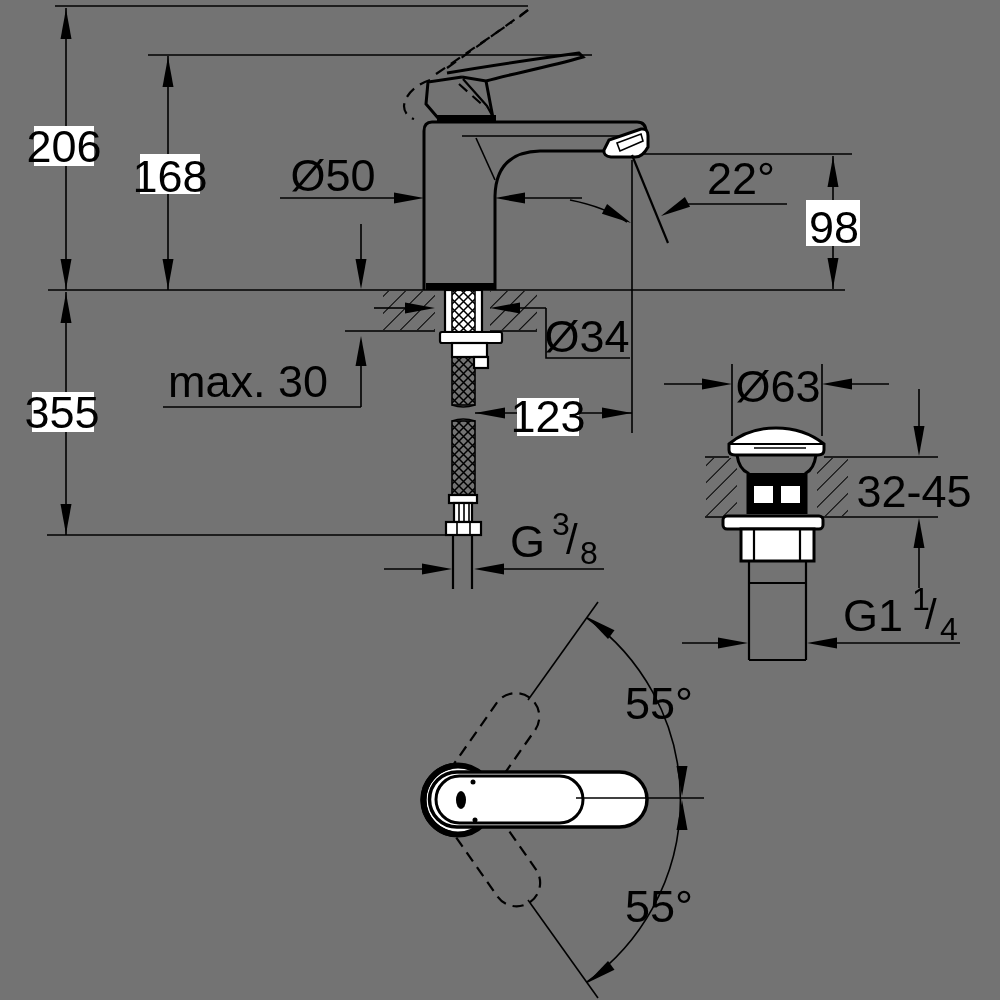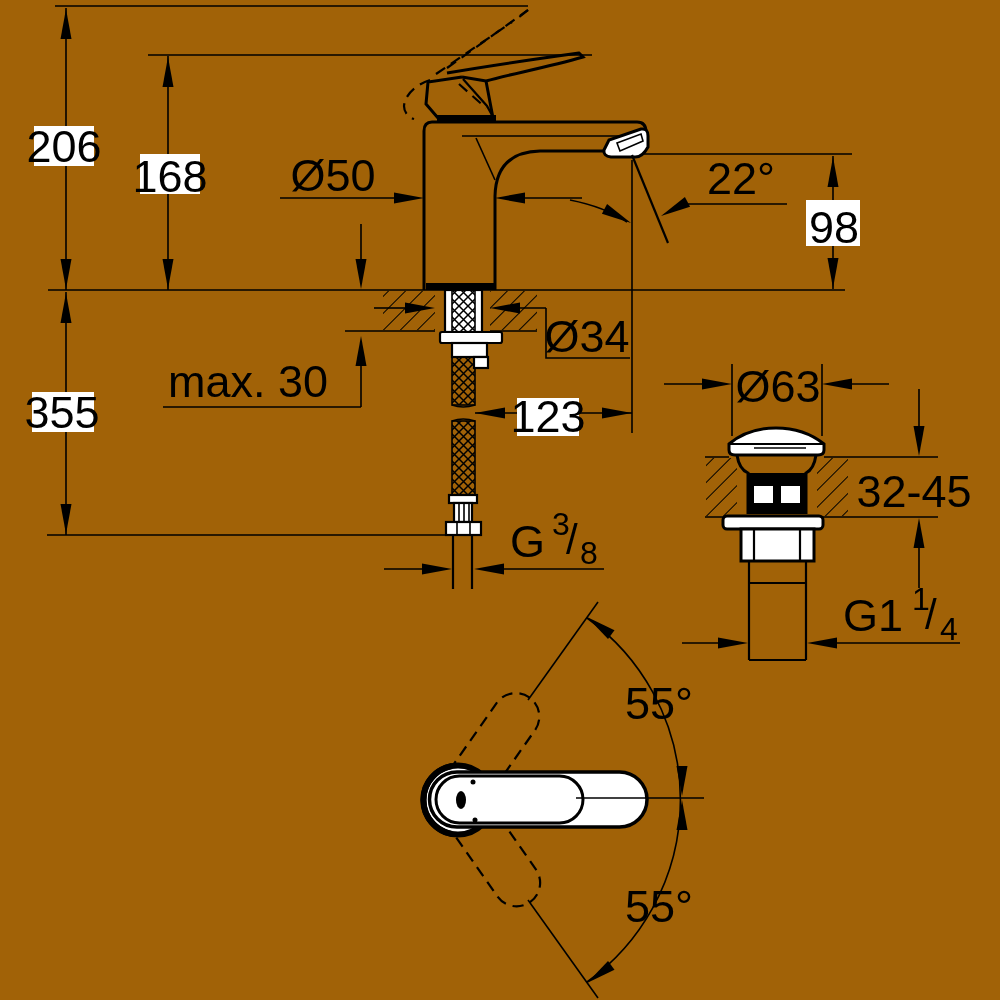--- a/index.html
+++ b/index.html
@@ -1,16 +1,16 @@
 <!DOCTYPE html>
 <html><head>
 <meta charset="utf-8">
 <style>
   html,body{margin:0;padding:0;background:#ffffff;}
-  .stage{width:1000px;height:1000px;background:#a16207;position:relative;}
+  .stage{width:1000px;height:1000px;background:#737373;position:relative;}
   svg{display:block;}
   text{font-family:"Liberation Sans","DejaVu Sans",sans-serif;fill:#000;}
   .dim{font-size:45px;}
   .frac{font-size:32px;}
   .slash{font-size:42px;}
   .ln{stroke:#000;fill:none;}
   .thin{stroke-width:1.6;}
   .med{stroke-width:2.2;}
   .thick{stroke-width:3;}
   .xthick{stroke-width:3.5;}

